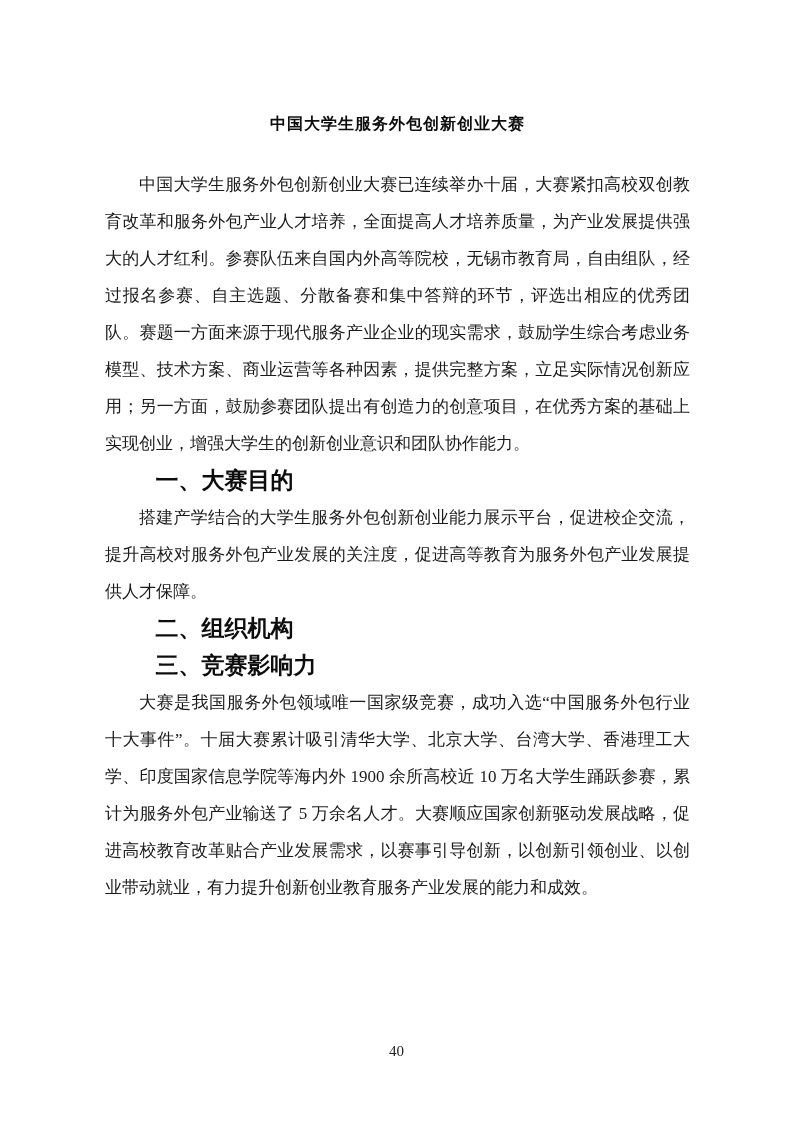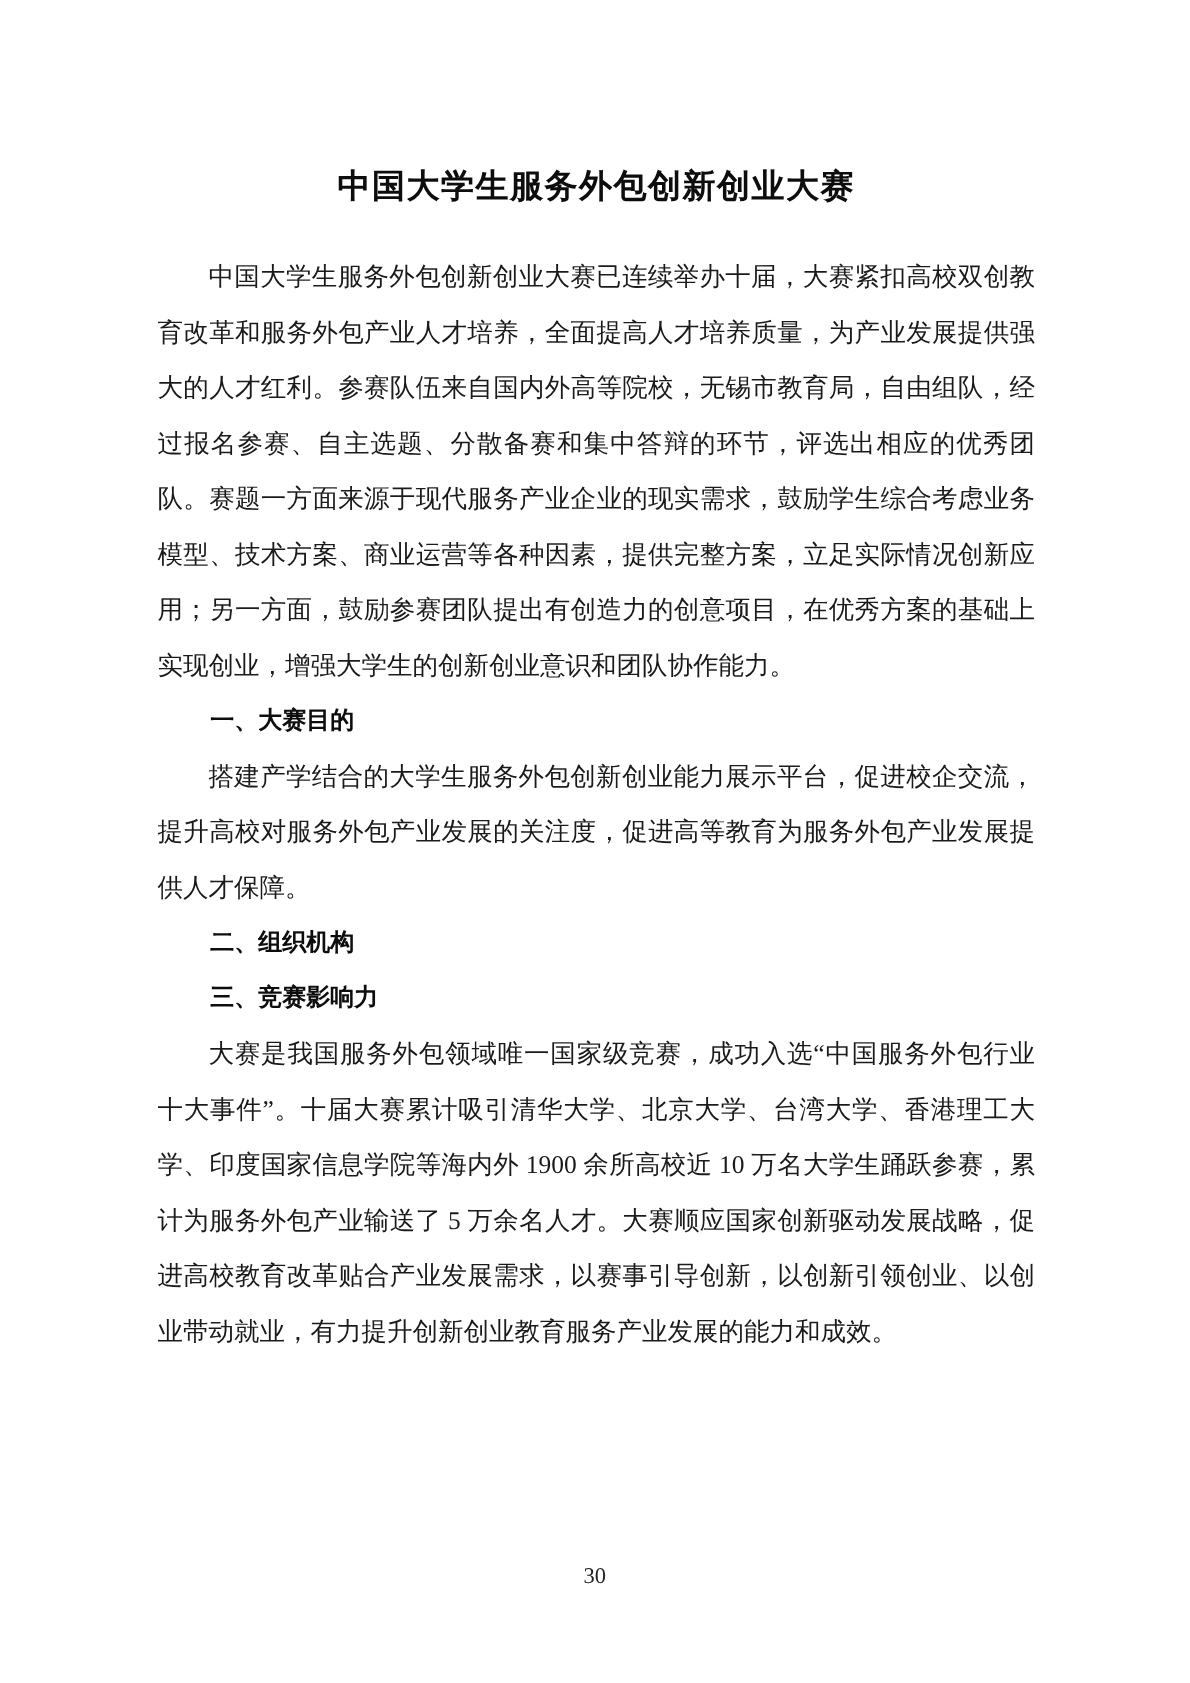--- a/index.html
+++ b/index.html
@@ -13,38 +13,38 @@
     height: 1122px;
     margin: 0 auto;
     background: #ffffff;
     color: #161616;
     padding: 108px 103px 0 105px;
     overflow: hidden;
   }
   .doc-title {
     font-family: Liberation Sans, sans-serif;
     font-weight: 700;
-    font-size: 22px;
+    font-size: 16px;
     line-height: 32px;
     text-align: center;
     letter-spacing: 1px;
     margin-bottom: 26px;
     color: #0d0d0d;
   }
   .para {
     font-size: 17px;
     line-height: 37px;
     text-align: justify;
     text-indent: 2em;
     color: #1a1a1a;
   }
   .section-heading {
     font-family: "Liberation Sans", "DejaVu Sans", sans-serif;
     font-weight: 700;
-    font-size: 16px;
+    font-size: 23px;
     line-height: 37px;
     text-indent: 2.2em;
     color: #0d0d0d;
   }
   .page-number {
     position: absolute;
     left: 0;
     right: 0;
     bottom: 62px;
     text-align: center;
@@ -66,15 +66,15 @@
   <p class="para">搭建产学结合的大学生服务外包创新创业能力展示平台，促进校企交流，提升高校对服务外包产业发展的关注度，促进高等教育为服务外包产业发展提供人才保障。</p>
 
   <h2 class="section-heading">二、组织机构</h2>
 
 
 
   <h2 class="section-heading">三、竞赛影响力</h2>
 
   <p class="para">大赛是我国服务外包领域唯一国家级竞赛，成功入选“中国服务外包行业十大事件”。十届大赛累计吸引清华大学、北京大学、台湾大学、香港理工大学、印度国家信息学院等海内外 1900 余所高校近 10 万名大学生踊跃参赛，累计为服务外包产业输送了 5 万余名人才。大赛顺应国家创新驱动发展战略，促进高校教育改革贴合产业发展需求，以赛事引导创新，以创新引领创业、以创业带动就业，有力提升创新创业教育服务产业发展的能力和成效。</p>
 
-  <div class="page-number">30</div>
+  <div class="page-number">40</div>
 
 </div>
 
 </body></html>

